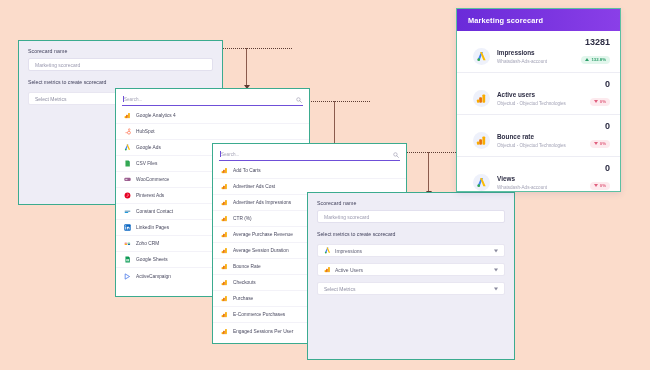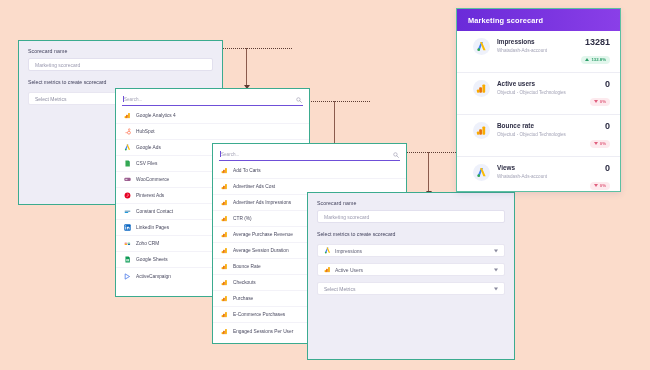--- a/index.html
+++ b/index.html
@@ -79,21 +79,21 @@
     overflow:hidden;
     box-shadow:0 2px 6px rgba(90,60,140,.12);
   }
   .sc-head{
     height:22px;
     background:linear-gradient(90deg,#6a2bd9 0%,#7b35e0 55%,#8a3fe8 100%);
     display:flex;align-items:center;padding:0 11px;
   }
   .sc-title{color:#fff;font-size:7.4px;font-weight:bold;letter-spacing:.15px;}
   .sc-row{
-    display:flex;align-items:flex-start;
+    display:flex;align-items:flex-end;
     padding:7px 10px 7px 16px;
     border-bottom:1px solid #ededf4;
     position:relative;
     min-height:30px;box-sizing:border-box;
   }
   .sc-row:last-child{border-bottom:none;}
   .sc-ico{
     width:17px;height:17px;border-radius:50%;
     background:#eef1fb;display:flex;align-items:center;justify-content:center;
     flex:0 0 17px;margin-right:7px;

